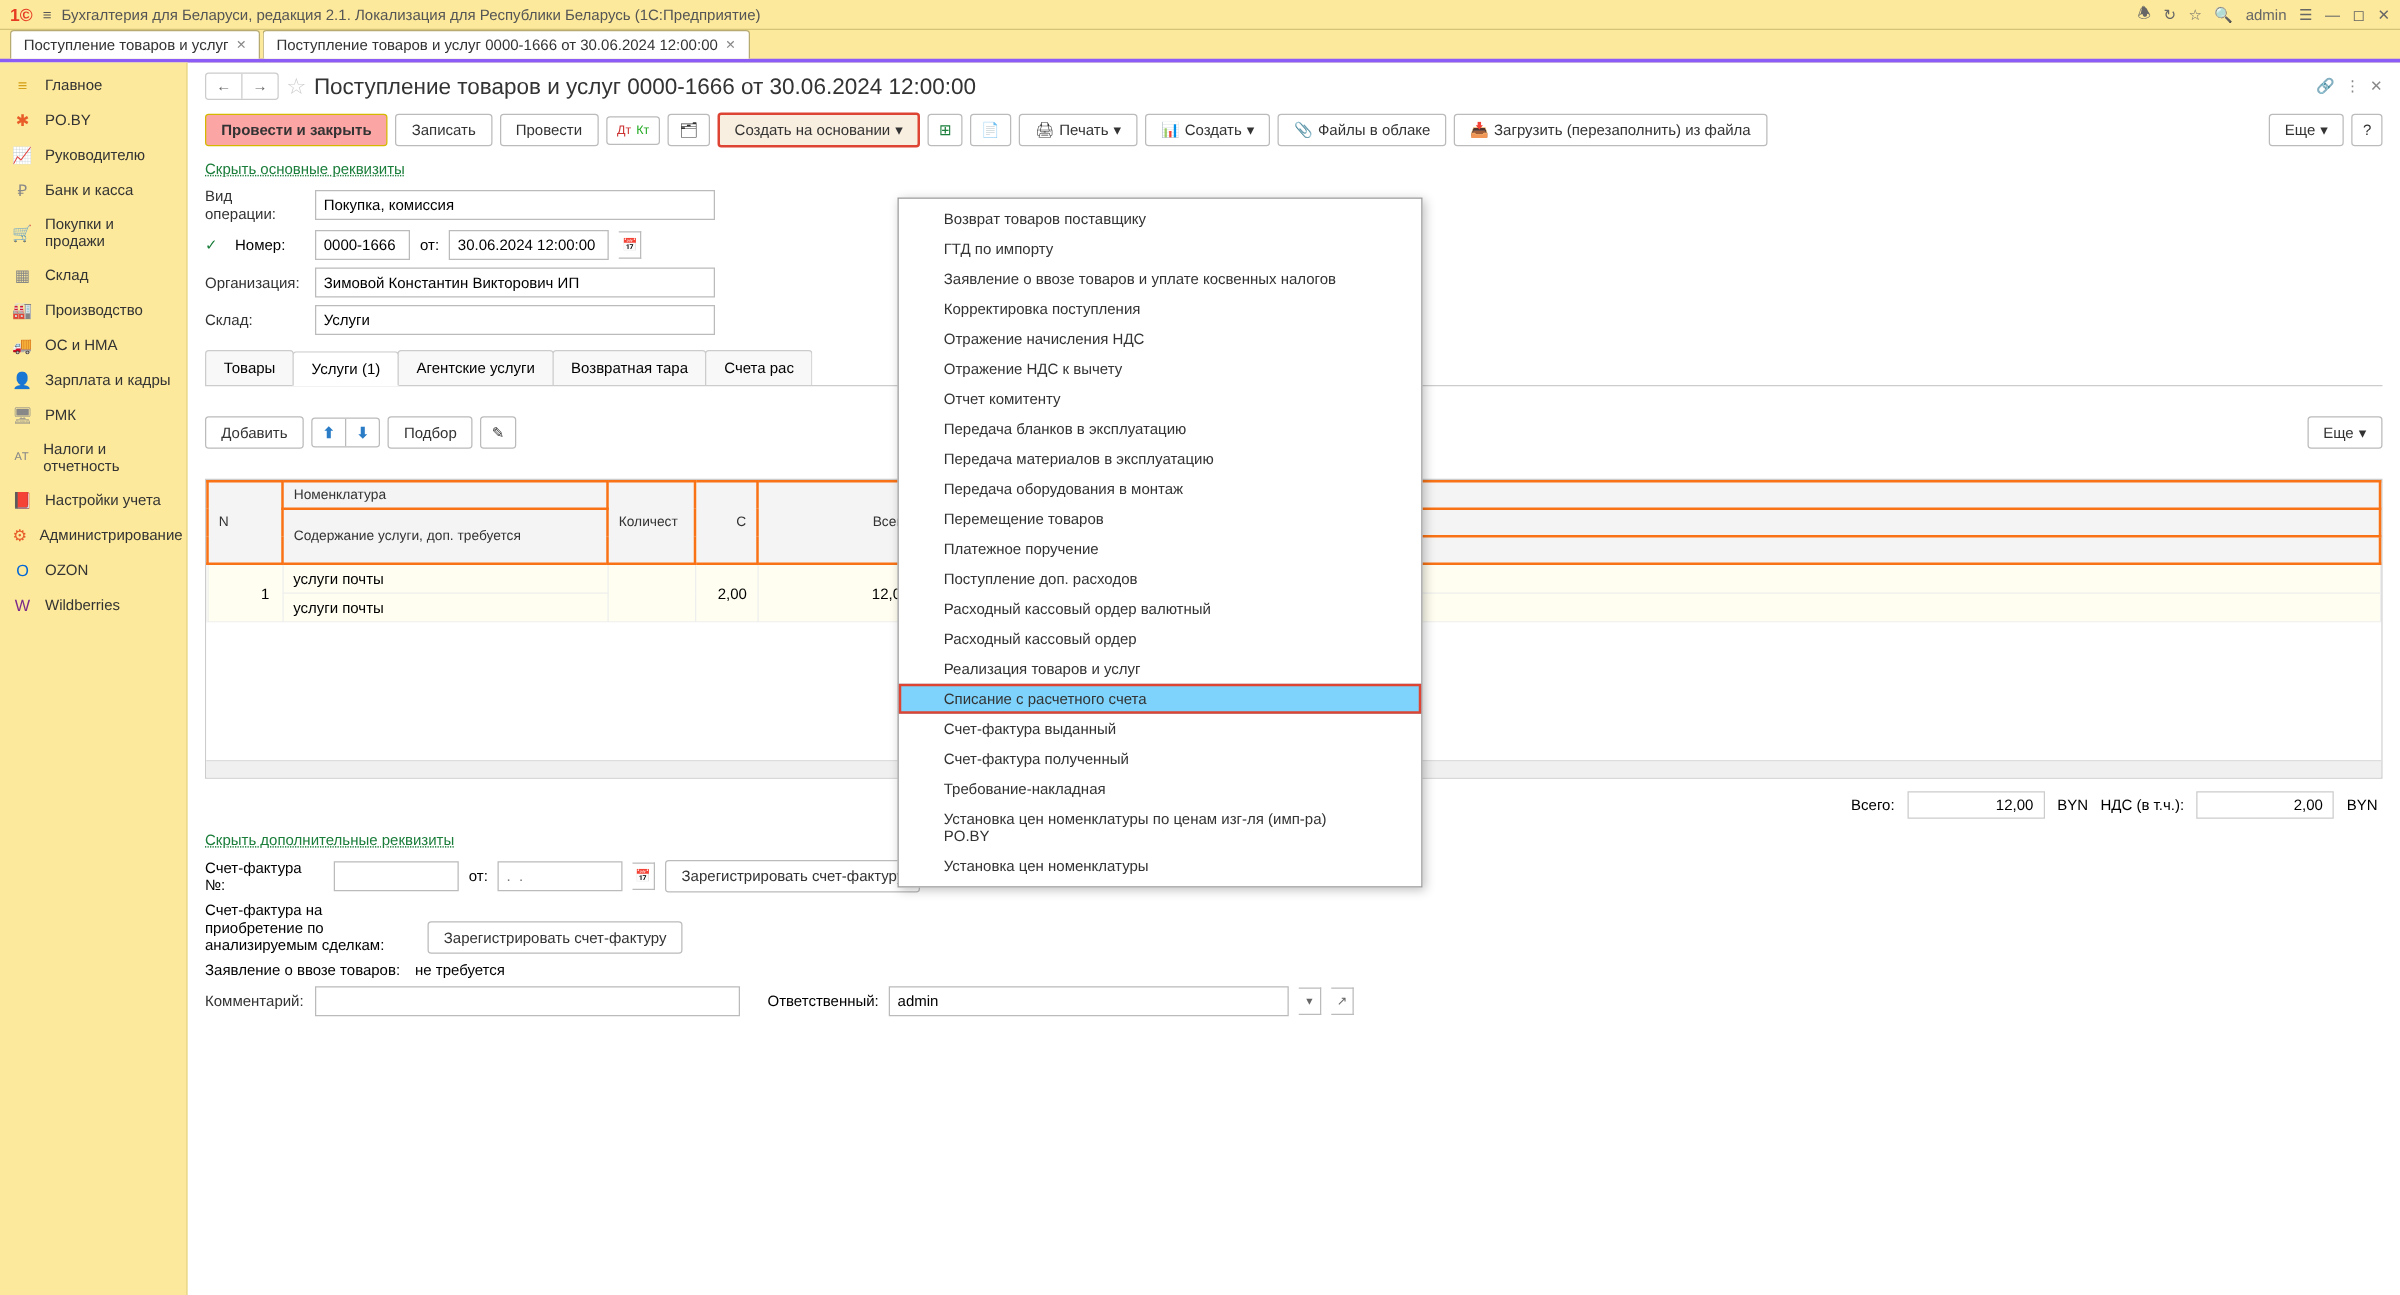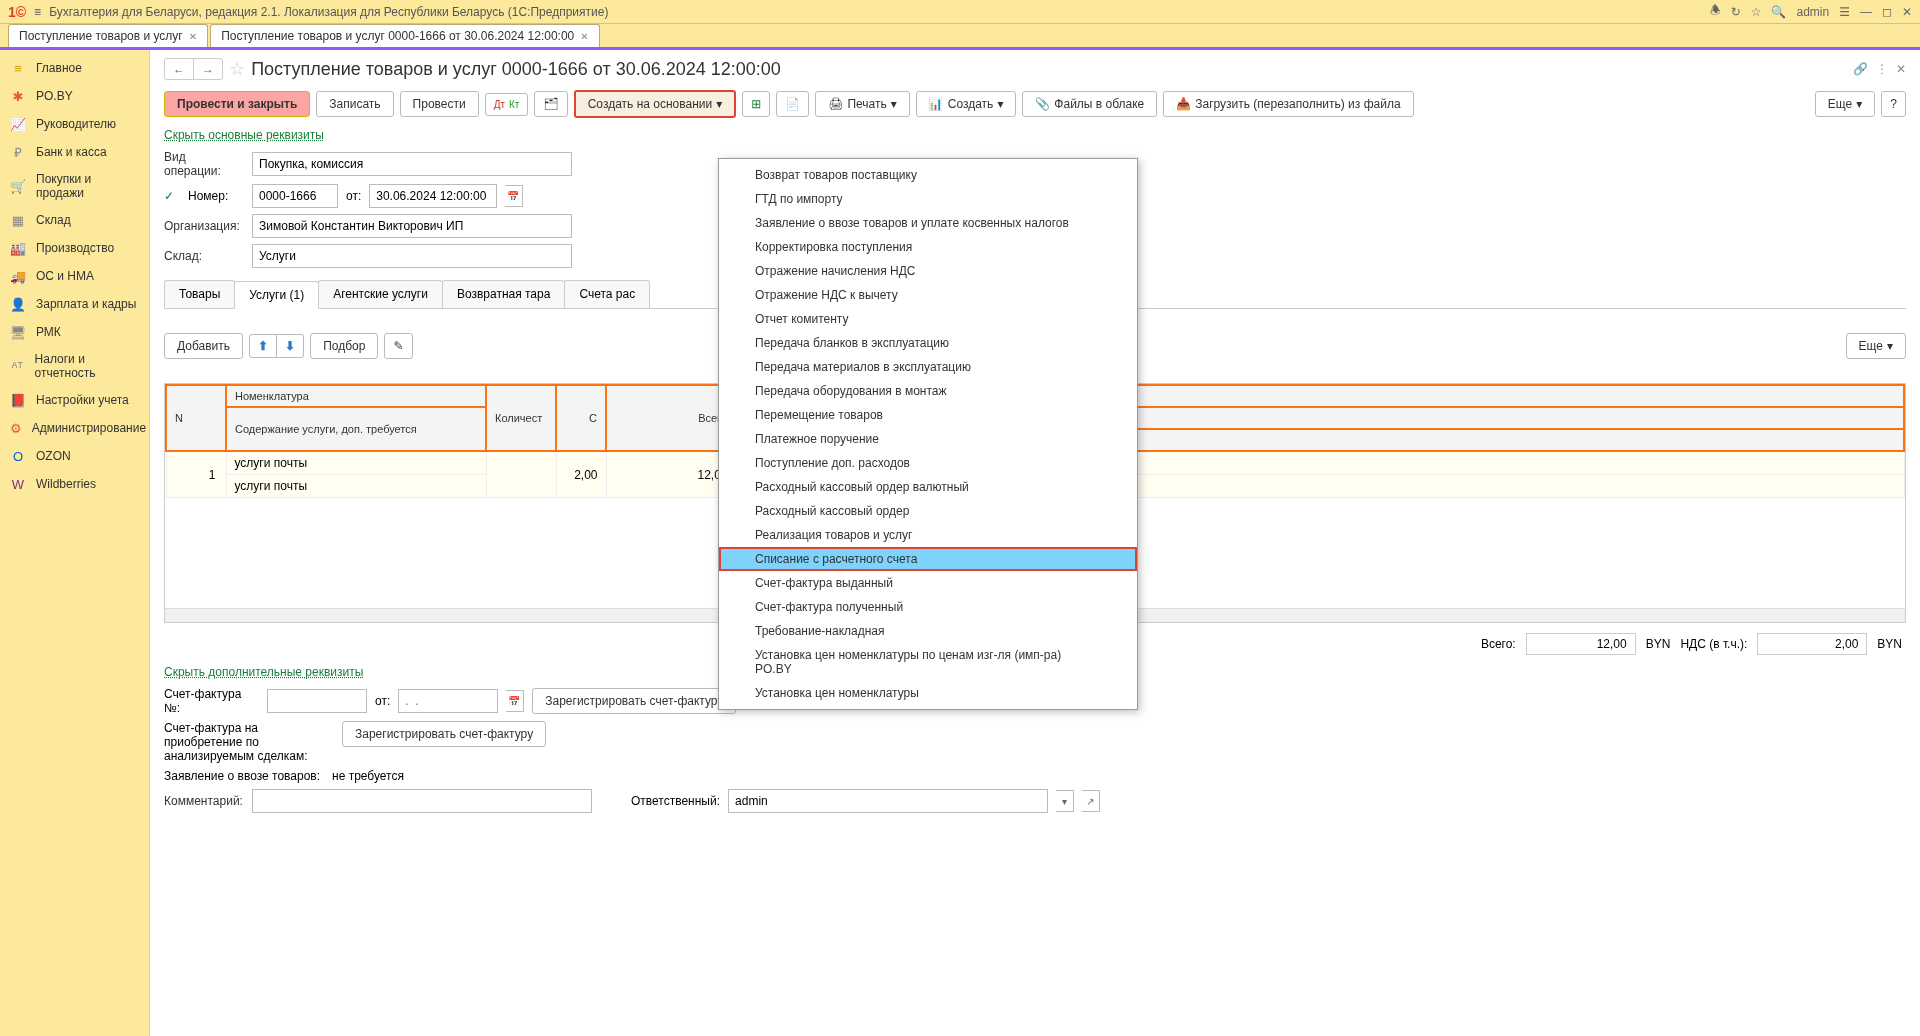--- a/index.html
+++ b/index.html
@@ -193,21 +193,21 @@
 
     <span class="link-text">Скрыть основные реквизиты</span>
 
     <div class="form-row">
       <span class="form-label">Вид операции:</span>
       <input class="form-input" style="width: 320px;" value="Покупка, комиссия">
     </div>
     <div class="form-row">
       <span style="width:16px;color:#1a7d3a">✓</span>
       <span style="width:56px">Номер:</span>
-      <input class="form-input" style="width: 86px;" value="0000-1666">
+      <input class="form-input" style="width: 76px;" value="0000-1666">
       <span>от:</span>
       <input class="form-input" style="width: 128px;" value="30.06.2024 12:00:00">
         <span class="date-icon">📅</span>
     </div>
     <div class="form-row">
       <span class="form-label">Организация:</span>
       <input class="form-input" style="width: 320px;" value="Зимовой Константин Викторович ИП">
     </div>
     <div class="form-row">
       <span class="form-label">Склад:</span>
@@ -287,32 +287,32 @@
     <span class="link-text" style="margin-top:10px">Скрыть дополнительные реквизиты</span>
 
     <div class="form-row">
       <span style="width:95px">Счет-фактура №:</span>
       <input class="form-input" style="width: 100px;">
       <span>от:</span>
       <input class="form-input" style="width: 100px;" placeholder=".  .">
         <span class="date-icon">📅</span>
       <button class="btn">Зарегистрировать счет-фактуру</button>
     </div>
-    <div class="form-row" style="align-items:flex-start">
+    <div class="form-row" style="align-items:flex-end">
       <span style="width:170px">Счет-фактура на приобретение по анализируемым сделкам:</span>
       <button class="btn">Зарегистрировать счет-фактуру</button>
     </div>
     <div class="form-row">
       <span style="width:160px">Заявление о ввозе товаров:</span>
       <span>не требуется</span>
     </div>
     <div class="form-row">
       <span class="form-label">Комментарий:</span>
       <input class="form-input" style="width: 340px;">
-      <span style="margin-left:31px">Ответственный:</span>
+      <span style="margin-left:14px">Ответственный:</span>
       <input class="form-input" style="width: 320px;" value="admin">
         <span class="select-ext">▾</span>
         <span class="select-ext">↗</span>
     </div>
 
     <div class="dropdown-menu" id="dropdown-menu">
         <div class="dropdown-item">Возврат товаров поставщику</div>
         <div class="dropdown-item">ГТД по импорту</div>
         <div class="dropdown-item">Заявление о ввозе товаров и уплате косвенных налогов</div>
         <div class="dropdown-item">Корректировка поступления</div>

